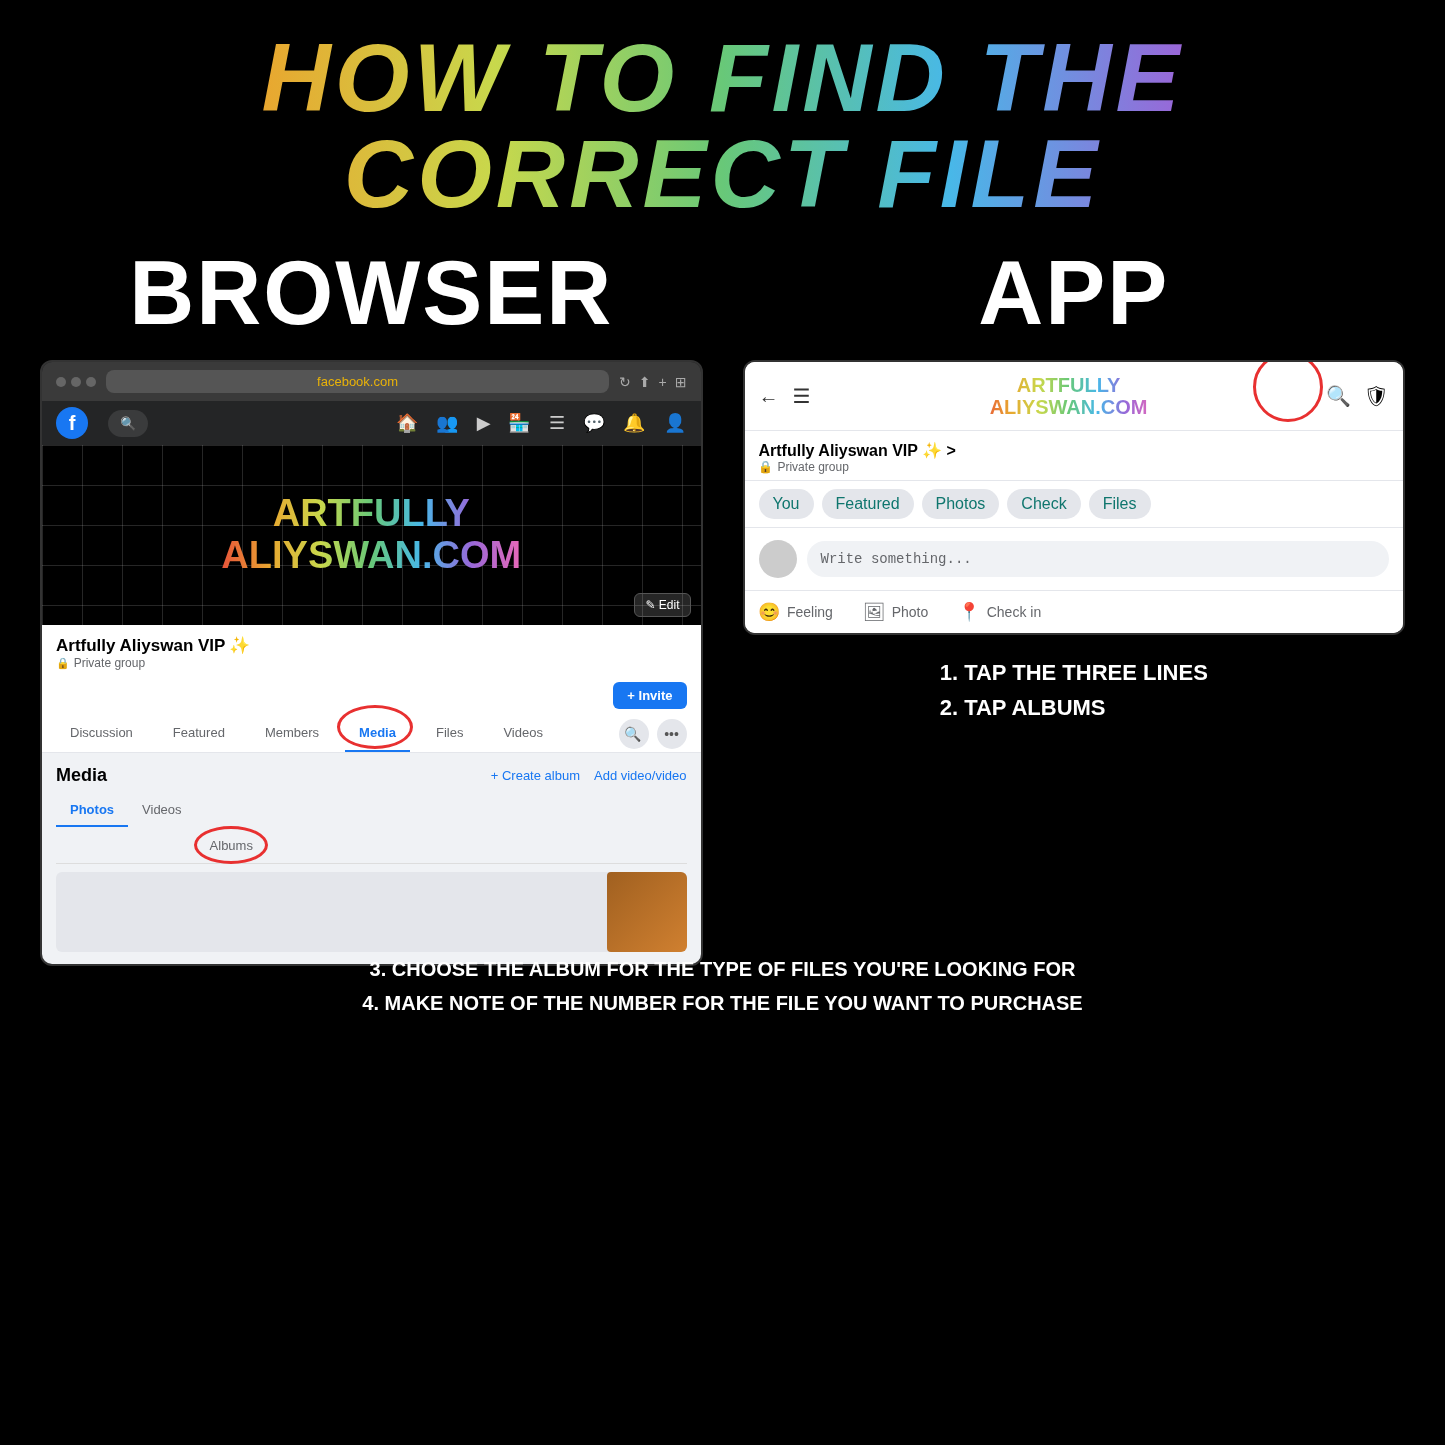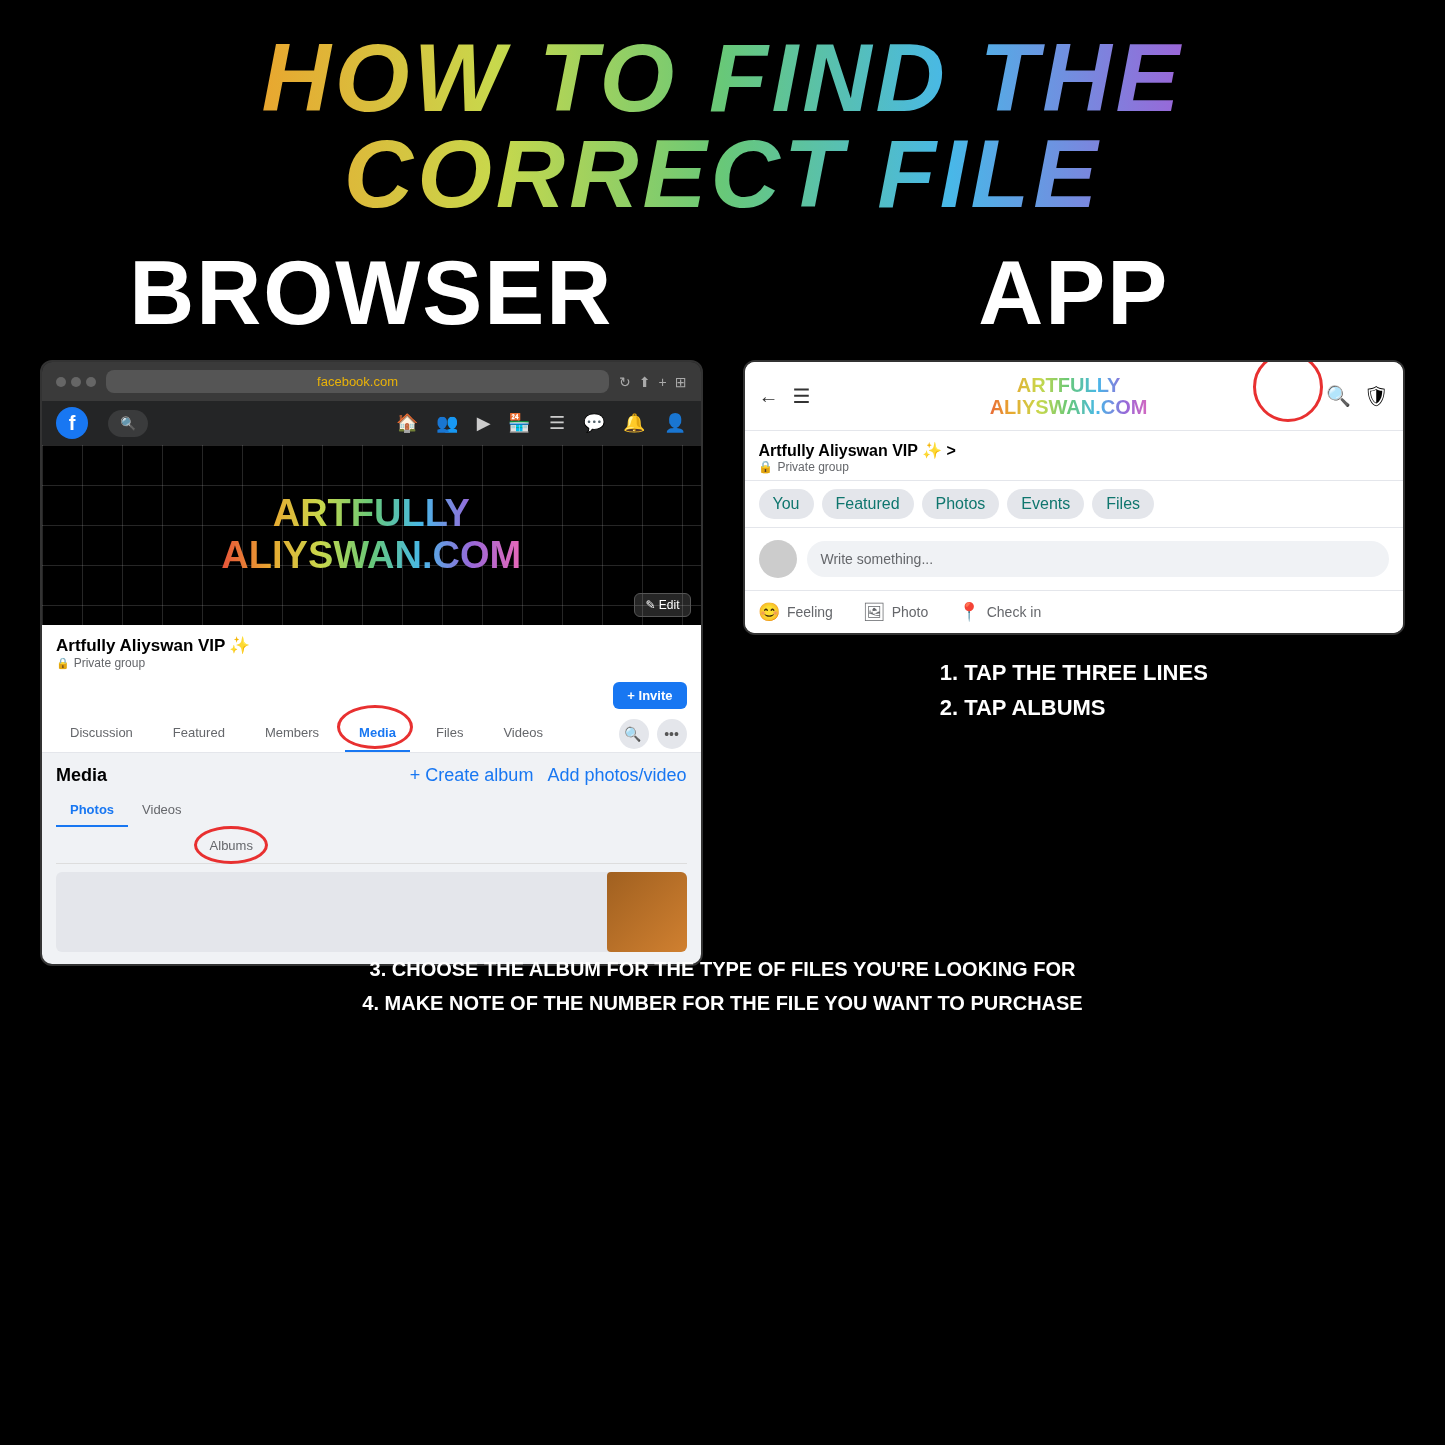--- a/index.html
+++ b/index.html
@@ -235,21 +235,21 @@
     .media-section {
       background: #f0f2f5;
       padding: 12px 14px;
     }
     .media-header {
       display: flex; align-items: center; justify-content: space-between;
       margin-bottom: 8px;
     }
     .media-title { font-size: 18px; font-weight: 700; color: #000; }
     .media-actions { display: flex; gap: 14px; }
-    .media-action { font-size: 18px; color: #1877f2; cursor: pointer; }
+    .media-action { font-size: 13px; color: #1877f2; cursor: pointer; }
     .media-sub-tabs {
       display: flex; gap: 0;
       border-bottom: 1px solid #ddd;
     }
     .media-sub-tab {
       padding: 8px 14px;
       font-size: 13px;
       color: #65676b;
       cursor: pointer;
       border-bottom: 2px solid transparent;
@@ -323,20 +323,21 @@
     .app-avatar {
       width: 38px; height: 38px; border-radius: 50%; background: #ccc;
     }
     .app-post-input {
       flex: 1;
       background: #f0f2f5;
       border-radius: 20px;
       padding: 10px 14px;
       font-size: 14px;
       color: #65676b;
+      font-family: Liberation Mono, monospace;
     }
 
     .app-actions {
       background: #fff;
       display: flex;
       padding: 10px 14px;
       gap: 30px;
       align-items: center;
     }
     .app-action {
@@ -448,21 +449,21 @@
             <div class="tab-icon-btn">🔍</div>
             <div class="tab-icon-btn">•••</div>
           </div>
         </div>
 
         <div class="media-section">
           <div class="media-header">
             <div class="media-title">Media</div>
             <div class="media-actions">
               <span class="media-action">+ Create album</span>
-              <span class="media-action">Add photos/video</span>
+              <span class="media-action">Add video/video</span>
             </div>
           </div>
           <div class="media-sub-tabs">
             <div class="sub-tab-relative" style="position:relative;">
               <div class="media-sub-tab active">Photos</div>
             </div>
             <div class="media-sub-tab">Videos</div>
             <div class="sub-tab-relative" style="position:relative;margin-top:36px;">
               <div class="media-sub-tab">Albums</div>
               <div style="position:absolute; width:74px; height:38px; border:3px solid #e83030; border-radius:50%; top:-4px; left:-2px; pointer-events:none;"></div>
@@ -509,21 +510,21 @@
           <div class="app-group-type">
             <span>🔒</span>
             <span>Private group</span>
           </div>
         </div>
 
         <div class="app-tabs">
           <div class="app-tab">You</div>
           <div class="app-tab">Featured</div>
           <div class="app-tab">Photos</div>
-          <div class="app-tab">Events</div>
+          <div class="app-tab">Check</div>
           <div class="app-tab">Files</div>
         </div>
 
         <div class="app-post-box">
           <div class="app-avatar"></div>
           <div class="app-post-input">Write something...</div>
         </div>
 
         <div class="app-actions">
           <div class="app-action">

